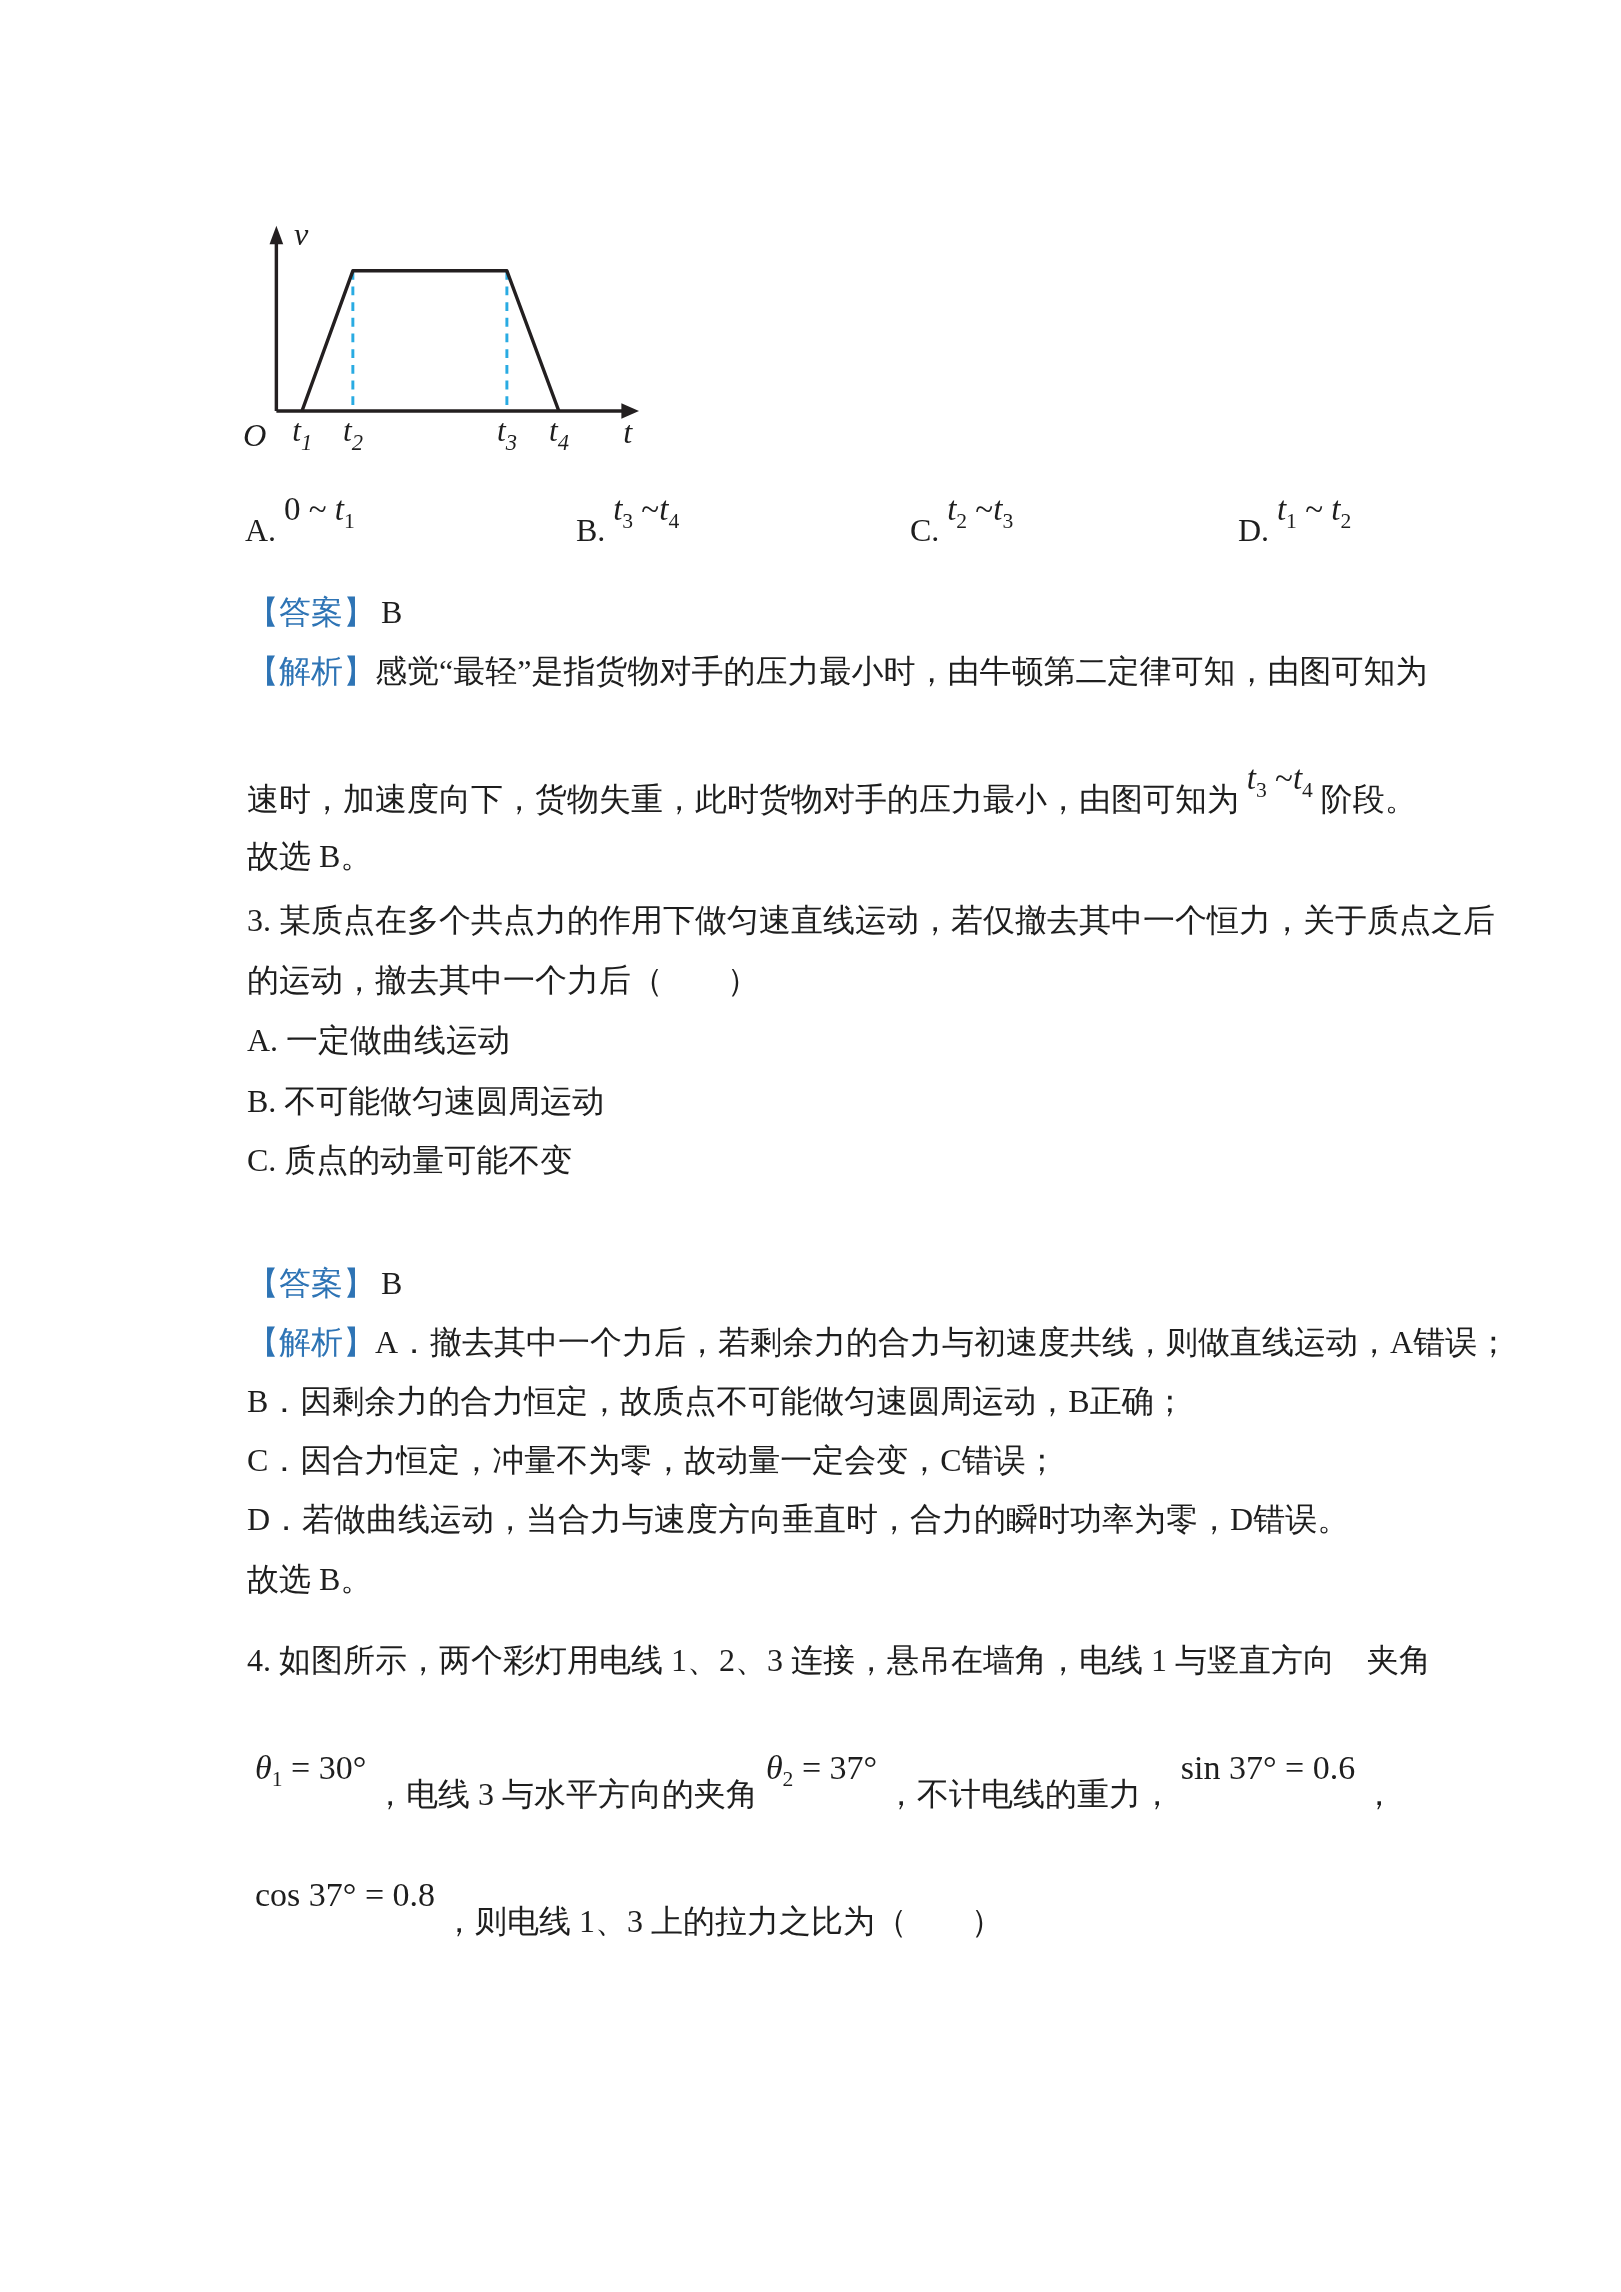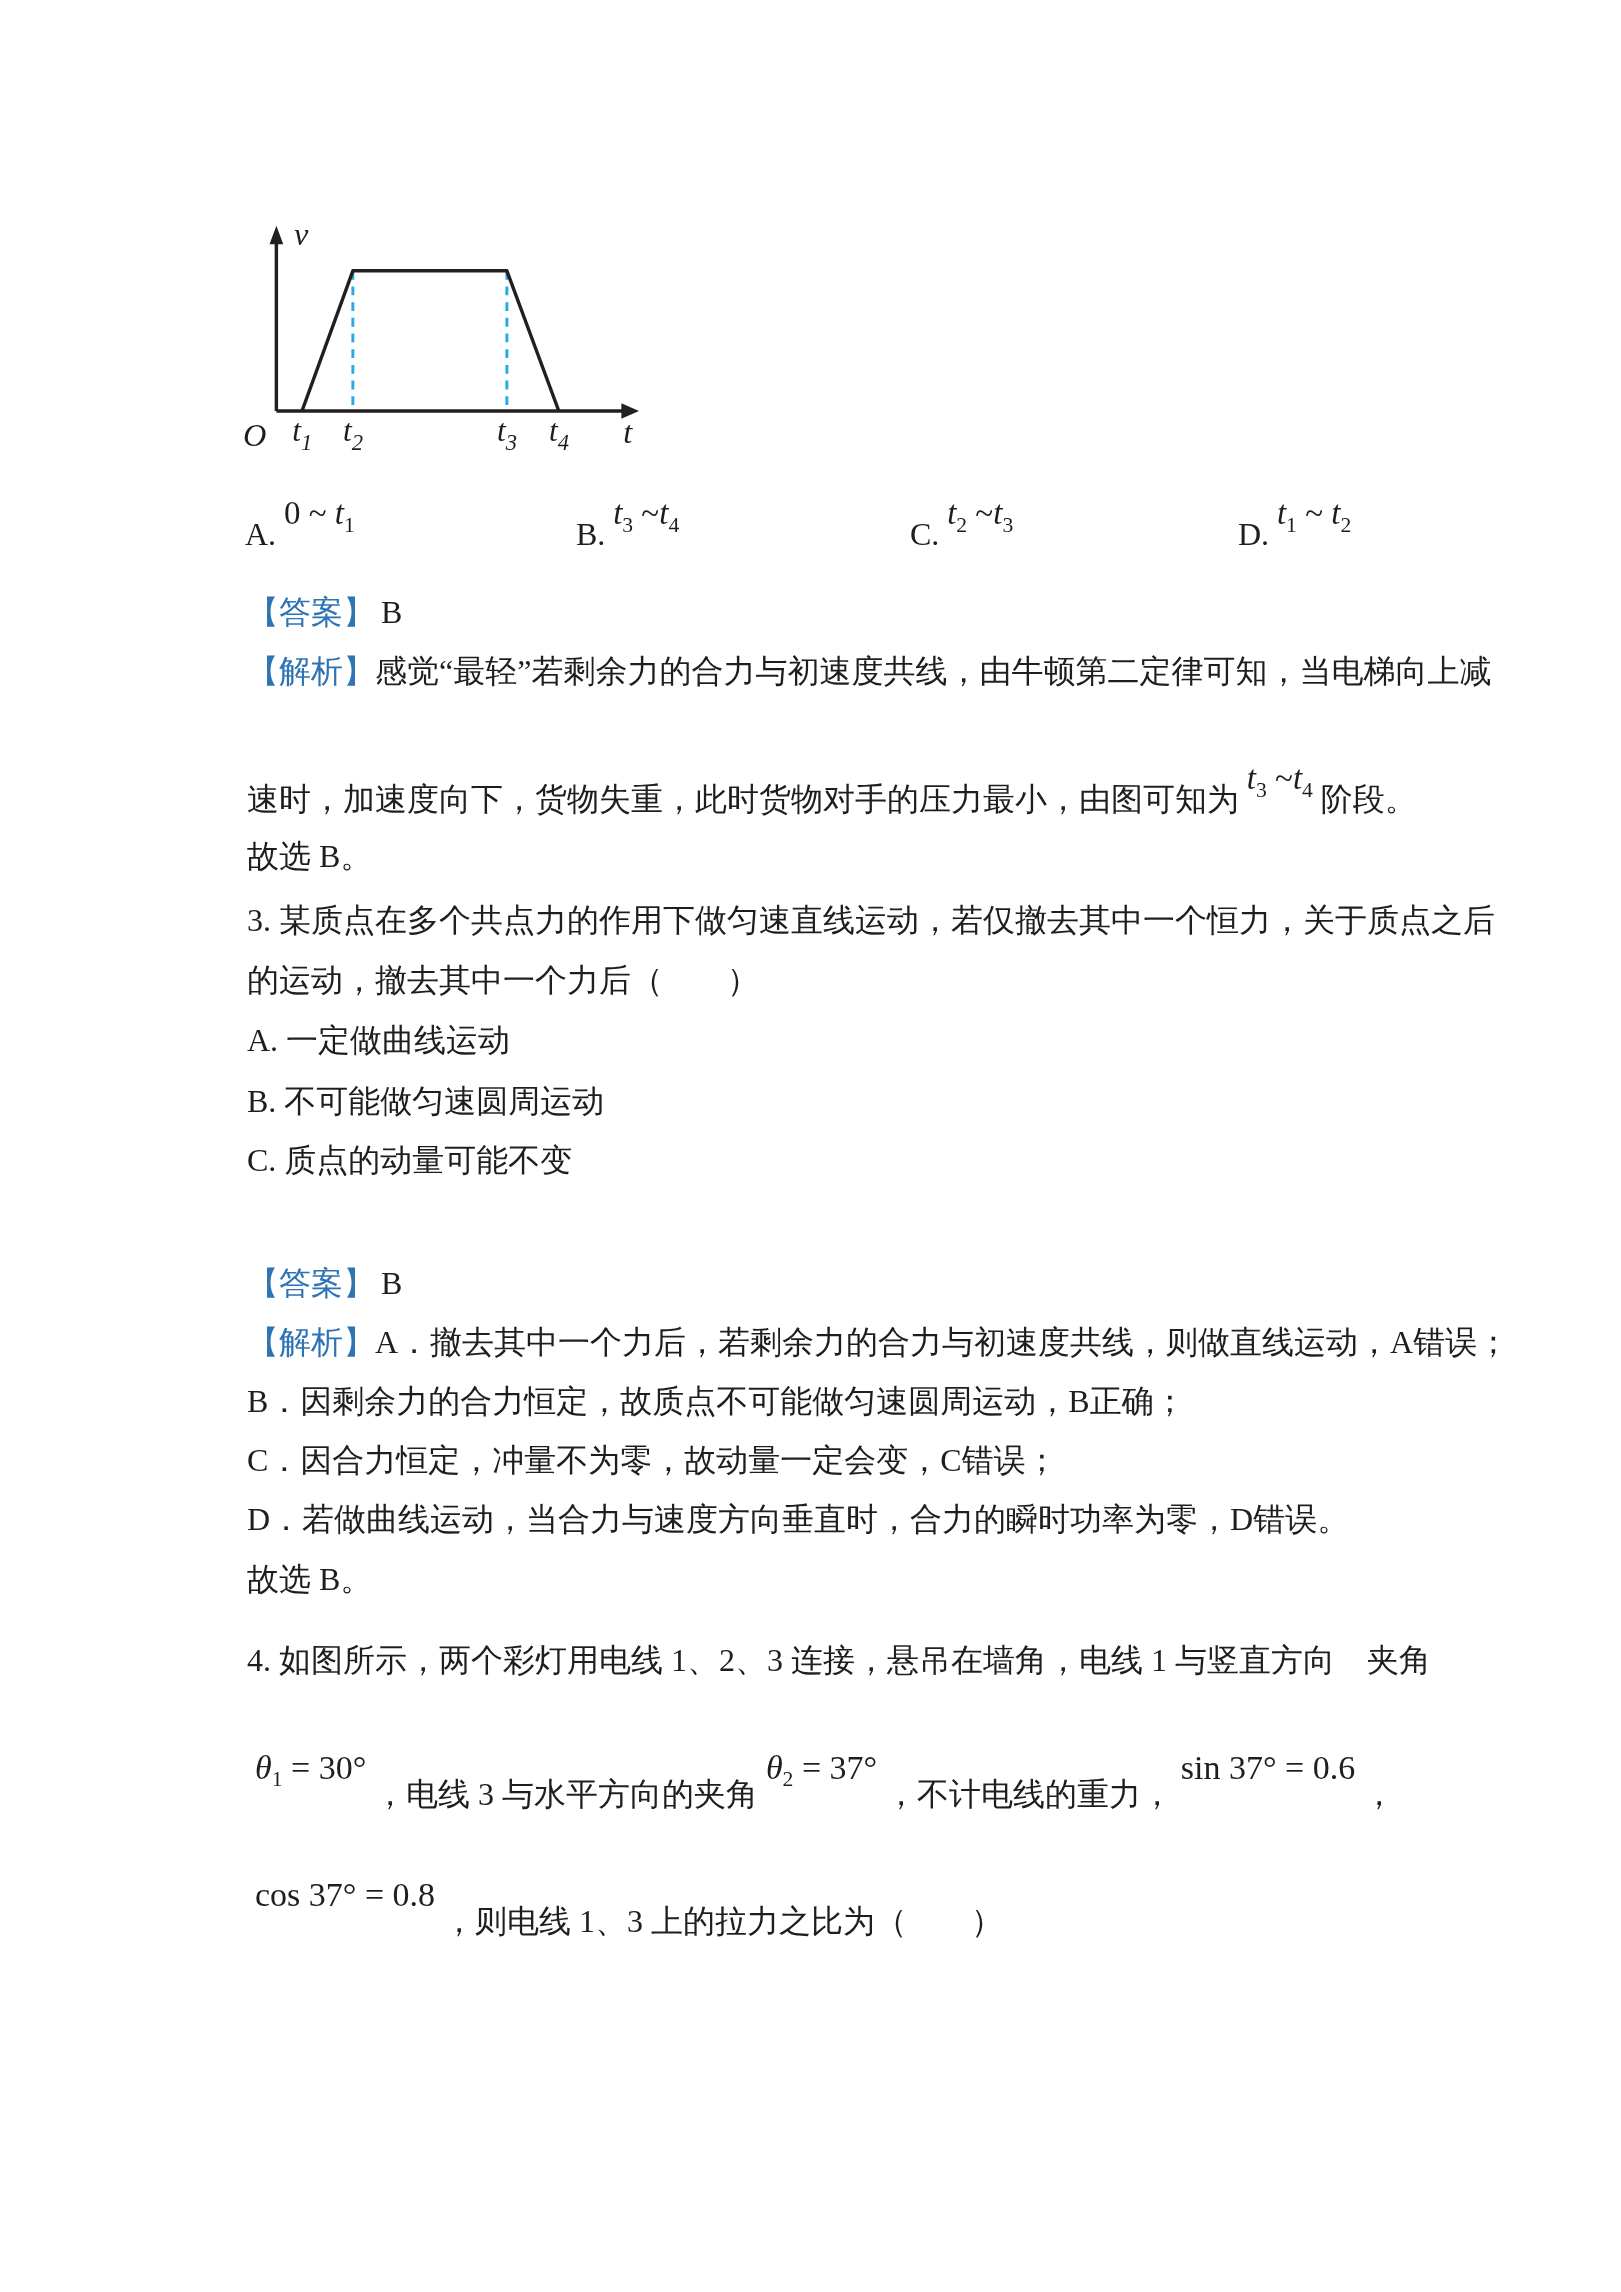--- a/index.html
+++ b/index.html
@@ -25,21 +25,21 @@
   .lab{font-family:"Liberation Serif","DejaVu Serif",serif;font-style:italic;font-size:33px;fill:var(--ink);}
   .ticklab{font-size:32px;}
   .tsub{font-size:23px;}
   .ln{
     position:absolute;left:247px;
     font-size:32px;line-height:43px;
     white-space:nowrap;
   }
   .tag{color:var(--blue);margin-top:16px;}
   .ansv{margin-left:5.9px;}
-  .opt{position:absolute;top:513px;font-size:32px;line-height:43px;white-space:nowrap;}
+  .opt{position:absolute;top:513px;font-size:32px;line-height:35px;white-space:nowrap;}
   .math{font-size:33px;margin:0 7.8px;}
   .math sub{font-size:21.6px;}
   .mi{font-style:italic;}
   .mraise{display:inline-block;transform:translateY(-20.6px);}
   .mraise2{display:inline-block;transform:translateY(-26.5px);}
   .q4m{font-size:34px;}
 </style>
 </head>
 <body>
 
@@ -73,21 +73,21 @@
   </div>
   <div class="opt" style="left:1238px">
     <span>D.</span><span class="math mraise"><span class="mi">t</span><sub>1</sub><span> ~ </span><span class="mi">t</span><sub>2</sub></span>
   </div>
 
   <div class="ln" style="top:591px">
     <span class="tag">【答案】</span><span class="ansv">B</span>
   </div>
 
   <div class="ln" style="top:650px">
-    <span class="tag">【解析】</span><span>感觉“最轻”若剩余力的合力与初速度共线，由牛顿第二定律可知，当电梯向上减</span>
+    <span class="tag">【解析】</span><span>感觉“最轻”是指货物对手的压力最小时，由牛顿第二定律可知，由图可知为</span>
   </div>
 
   <div class="ln" style="top:778px">
     <span>速时，加速度向下，货物失重，此时货物对手的压力最小，由图可知为</span><span class="math mraise"><span class="mi">t</span><sub>3</sub><span> ~</span><span class="mi">t</span><sub>4</sub></span><span>阶段。</span>
   </div>
 
   <div class="ln" style="top:835px">故选 B。</div>
 
   <div class="ln" style="top:899px">3. 某质点在多个共点力的作用下做匀速直线运动，若仅撤去其中一个恒力，关于质点之后</div>
   <div class="ln" style="top:959px">的运动，撤去其中一个力后（　　）</div>

